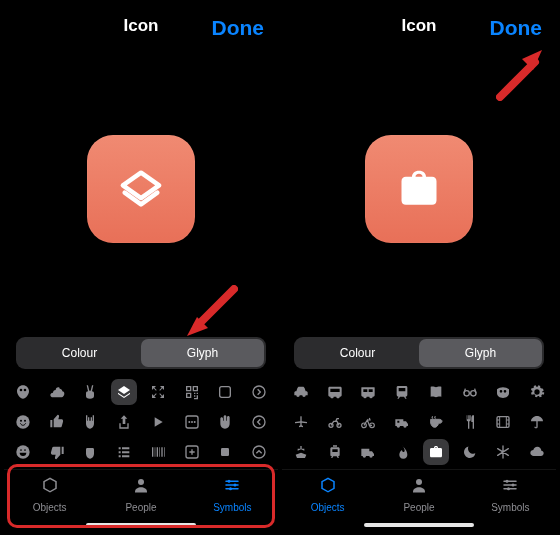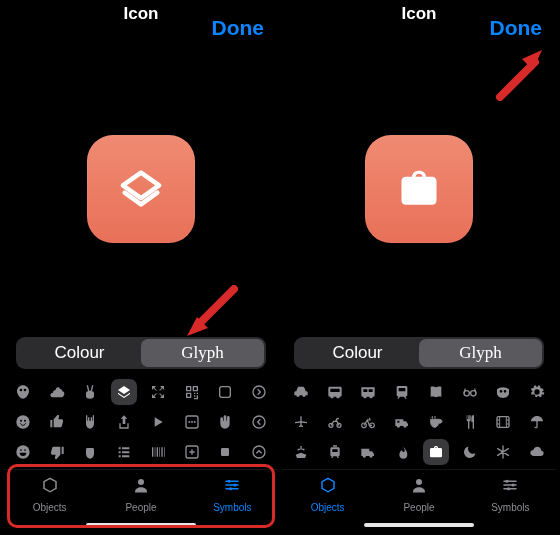--- a/index.html
+++ b/index.html
@@ -35,21 +35,21 @@
   .phone {
     flex: 1;
     background: var(--bg);
     display: flex;
     flex-direction: column;
     position: relative;
     overflow: hidden;
   }
   .header {
     display: flex;
-    align-items: flex-start;
+    align-items: center;
     justify-content: center;
     position: relative;
     height: 44px;
     color: var(--white);
     font-size: 17px;
     font-weight: 600;
   }
   .done {
     position: absolute;
     right: 14px;
@@ -80,26 +80,26 @@
     border-radius: 9px;
     height: 32px;
     display: flex;
     padding: 2px;
   }
   .seg > div {
     flex: 1;
     display: flex;
     align-items: center;
     justify-content: center;
-    font-size: 17px;
+    font-size: 12px;
     font-weight: 500;
     color: var(--white);
     border-radius: 7px;
   }
-  .seg > div.selected { background: var(--seg-sel); font-family: Liberation Serif, serif; }
+  .seg > div.selected { background: var(--seg-sel); }
 
   .grid {
     padding: 2px 6px 4px 6px;
     display: flex;
     flex-direction: column;
     gap: 4px;
   }
   .grid-row {
     display: flex;
     justify-content: space-between;

